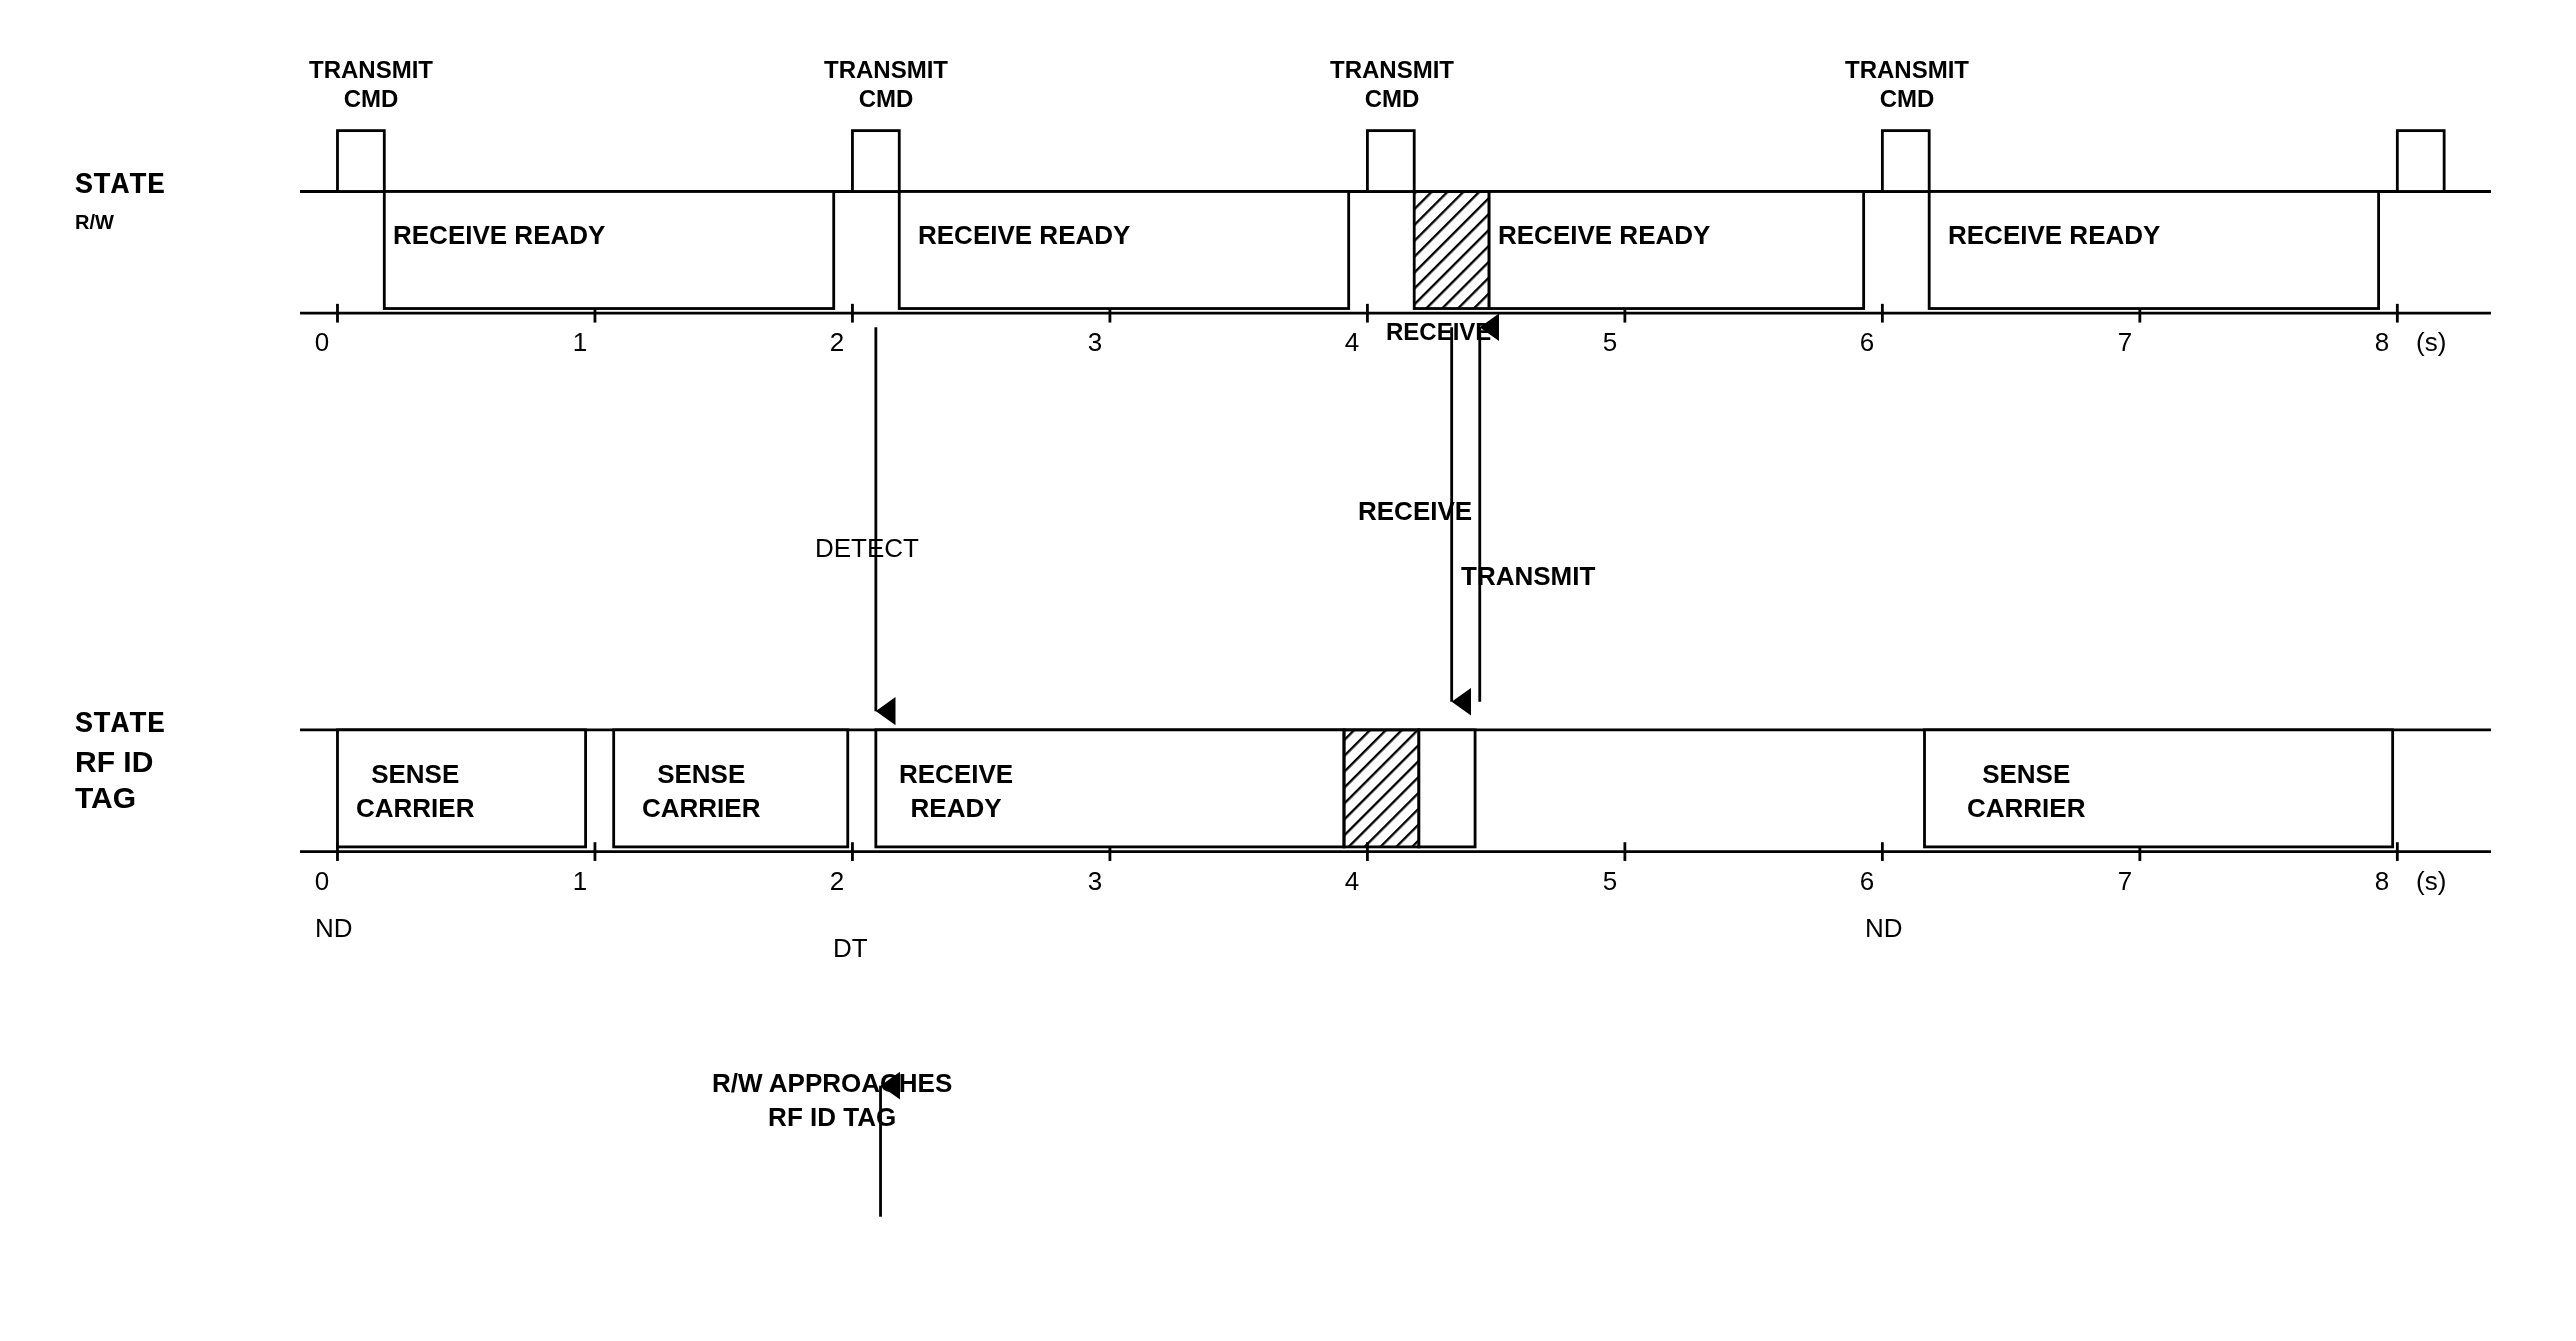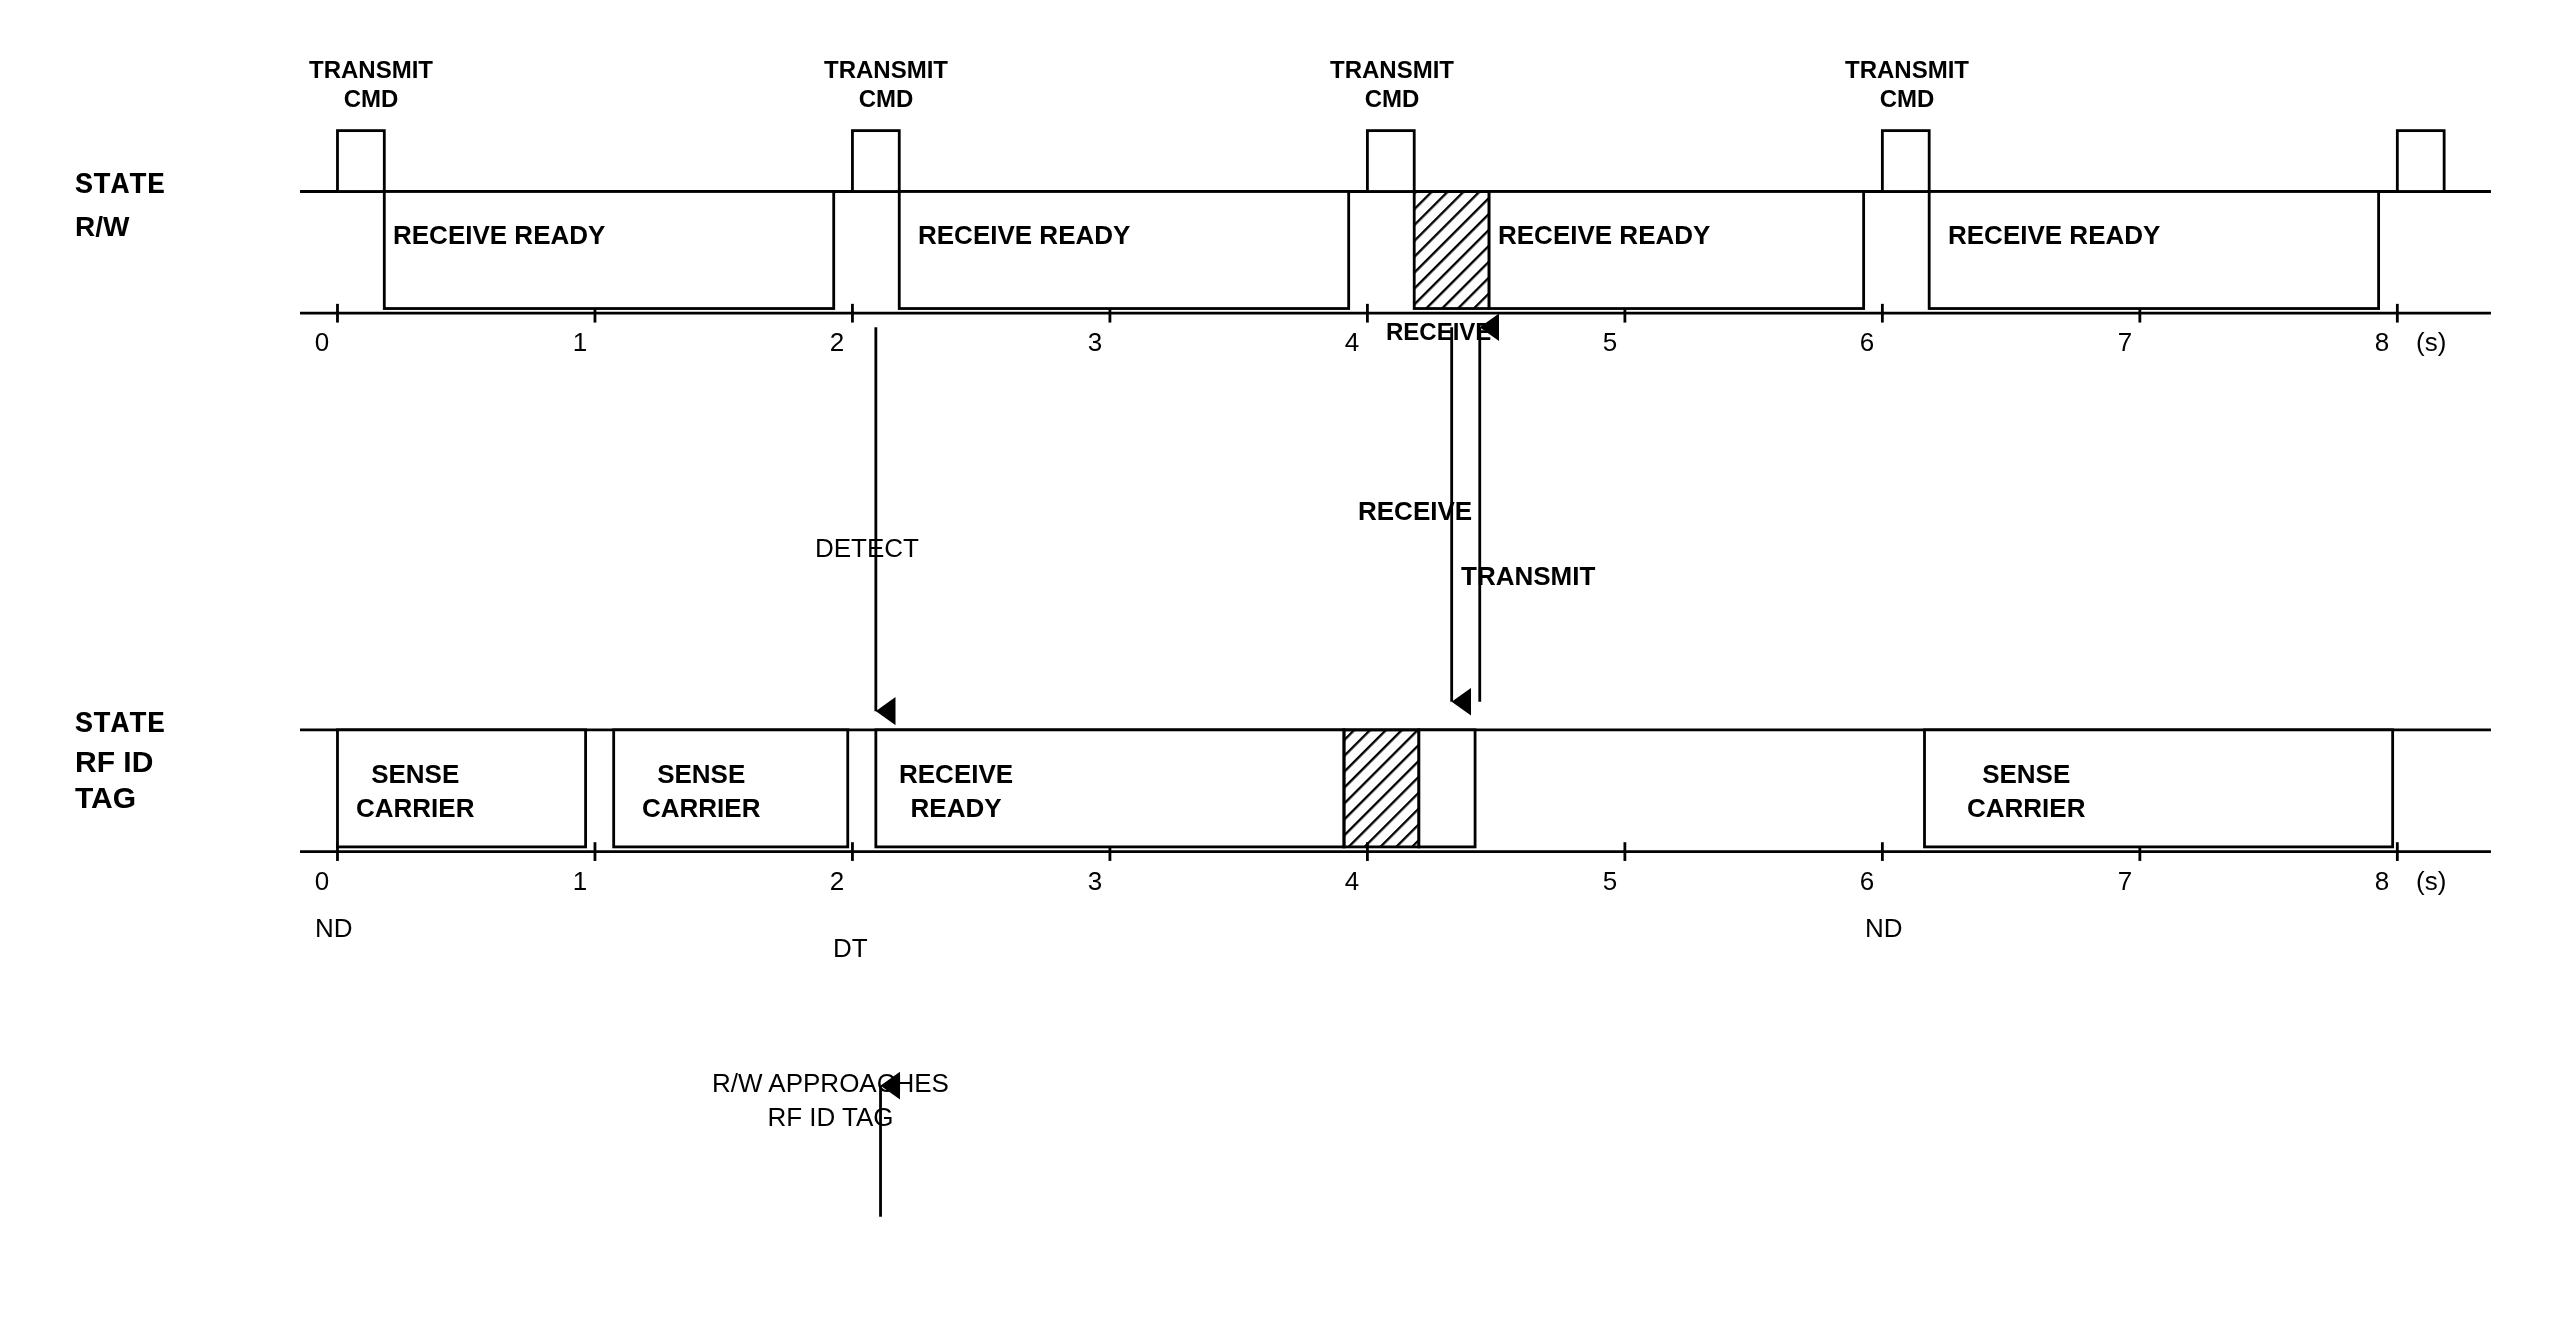--- a/index.html
+++ b/index.html
@@ -138,21 +138,21 @@
     <line x1="855" y1="310" x2="855" y2="720" stroke="#000" stroke-width="3" marker-end="url(#arrowhead-down)"></line>
 
     <line x1="1470" y1="310" x2="1470" y2="710" stroke="#000" stroke-width="3" marker-end="url(#arrowhead-down)"></line>
 
     <line x1="1500" y1="710" x2="1500" y2="310" stroke="#000" stroke-width="3" marker-end="url(#arrowhead-up)"></line>
 
     <line x1="860" y1="1260" x2="860" y2="1120" stroke="#000" stroke-width="3" marker-end="url(#arrowhead-up)"></line>
   </svg>
 
   <div class="label-state" style="position:absolute; top:131px; left:0px; font-size:30px;">STATE</div>
-  <div class="label-device" style="position:absolute; top:173px; left:0px; font-size:28px; line-height:1.2;">R/W</div>
+  <div class="label-device" style="position:absolute; top:173px; left:0px; font-size:20px; line-height:1.2;">R/W</div>
 
   <div class="label-state" style="position:absolute; top:670px; left:0px; font-size:30px;">STATE</div>
   <div class="label-device" style="position:absolute; top:707px; left:0px; font-size:30px; line-height:1.2;">RF ID<br>TAG</div>
 
   <div class="annotation" style="position:absolute; top:19px; left:234px; font-size:24px;">TRANSMIT<br>CMD</div>
 
   <div class="annotation" style="position:absolute; top:19px; left:749px; font-size:24px;">TRANSMIT<br>CMD</div>
 
   <div class="annotation" style="position:absolute; top:19px; left:1255px; font-size:24px;">TRANSMIT<br>CMD</div>
 
@@ -197,16 +197,16 @@
   <div class="tick-label" style="position:absolute; top:829px; left:1535px; font-size:26px;">5</div>
   <div class="tick-label" style="position:absolute; top:829px; left:1792px; font-size:26px;">6</div>
   <div class="tick-label" style="position:absolute; top:829px; left:2050px; font-size:26px;">7</div>
   <div class="tick-label" style="position:absolute; top:829px; left:2307px; font-size:26px;">8</div>
   <div style="position:absolute; top:829px; left:2341px; font-size:26px;">(s)</div>
 
   <div style="position:absolute; top:876px; left:240px; font-size:26px;">ND</div>
   <div style="position:absolute; top:876px; left:758px; font-size:26px;margin-top:20px;">DT</div>
   <div style="position:absolute; top:876px; left:1790px; font-size:26px;">ND</div>
 
-  <div style="position:absolute; top:1030px; left:637px; font-size:26px; font-weight:normal; text-align:center; line-height:1.3;">R/W APPROACHES<br>RF ID TAG</div>
+  <div style="position:absolute; top:1030px; left:637px; font-size:26px; font-weight:bold; text-align:center; line-height:1.3;">R/W APPROACHES<br>RF ID TAG</div>
 
 </div>
 
 
 </body></html>

